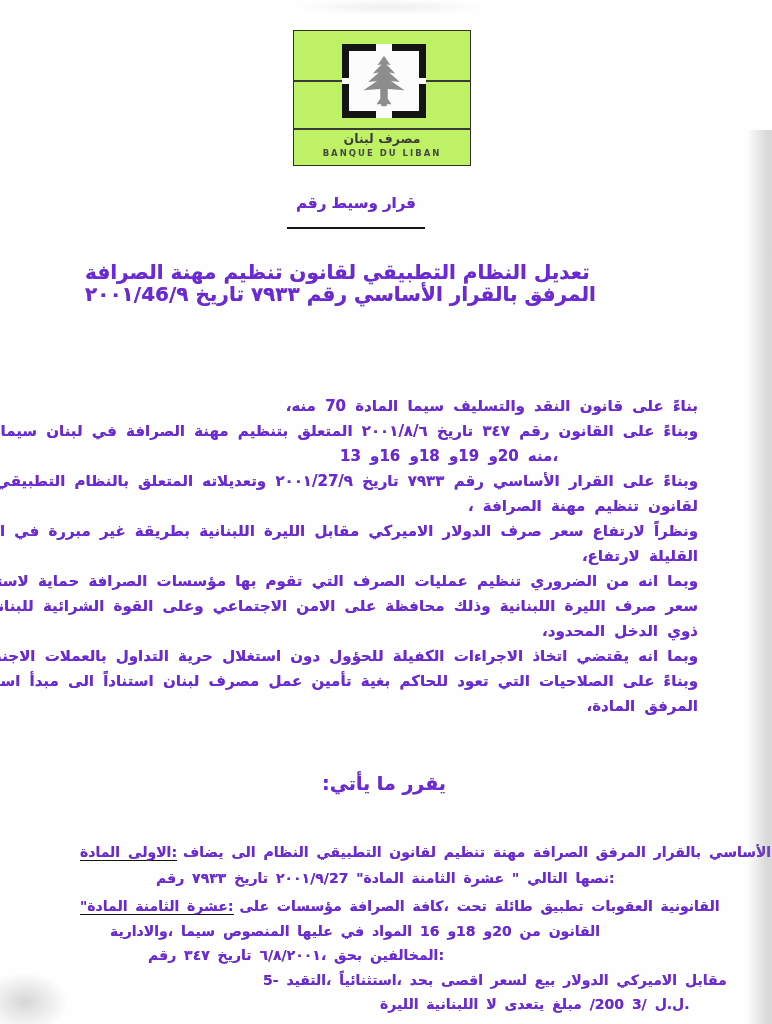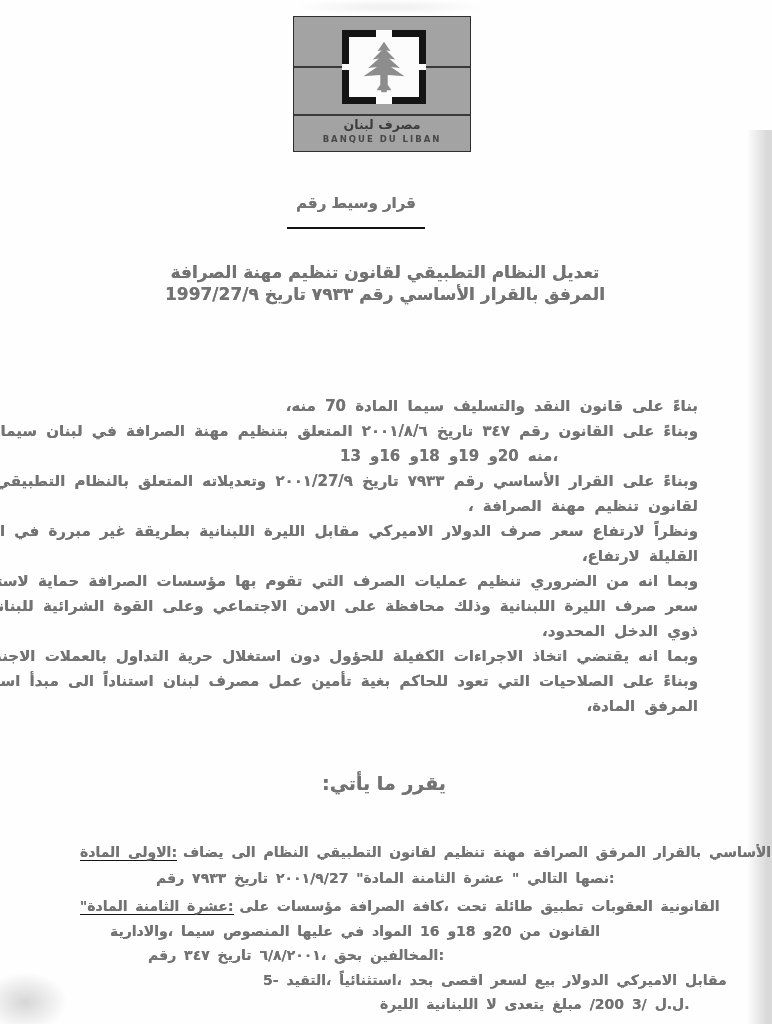--- a/index.html
+++ b/index.html
@@ -3,41 +3,41 @@
 <meta charset="utf-8">
 <style>
   html,body{margin:0;padding:0;}
   body{
     width:772px;height:1024px;position:relative;overflow:hidden;
     background:#fefefe;
     font-family:"DejaVu Sans",sans-serif;
     color:#151515;
   }
   .abs{position:absolute;}
-  .txt{font-weight:700;color:#737373;text-shadow:0 0 .6px rgba(20,20,20,.55);}
+  .txt{font-weight:700;color:#6d28d9;text-shadow:0 0 .6px rgba(20,20,20,.55);}
 
   
-  .logo-box{left:293px;top:16px;width:176px;height:134px;border:1.6px solid #2e2e2e;background:#a3a3a3;}
+  .logo-box{left:293px;top:30px;width:176px;height:134px;border:1.6px solid #2e2e2e;background:#bef264;}
   .logo-hline{left:0;width:100%;height:1.6px;background:#3a3a3a;}
   .logo-hline.h1{top:49px;}
   .logo-hline.h2{top:97px;}
   .bracket-area{left:48px;top:13px;width:84px;height:74px;background:#fcfcfc;}
   .corner{width:27px;height:27px;position:absolute;}
   .corner.tl{left:0;top:0;border-left:7px solid #141414;border-top:7px solid #141414;}
   .corner.tr{right:0;top:0;border-right:7px solid #141414;border-top:7px solid #141414;}
   .corner.bl{left:0;bottom:0;border-left:7px solid #141414;border-bottom:7px solid #141414;}
   .corner.br{right:0;bottom:0;border-right:7px solid #141414;border-bottom:7px solid #141414;}
   .cedar{position:absolute;left:14px;top:8px;}
   .logo-ar{left:0;top:100px;width:100%;text-align:center;font-size:12.5px;font-weight:700;color:#3c3c3c;letter-spacing:0;}
   .logo-fr{left:0;top:117px;width:100%;text-align:center;font-size:8.5px;font-weight:700;letter-spacing:2px;color:#474747;}
 
   
   .decision-label{left:236px;top:194px;width:240px;text-align:center;font-size:15px;direction:rtl;}
   .decision-rule{left:287px;top:227px;width:138px;height:2.4px;background:#131313;}
-  .doc-title{left:85px;top:261px;width:600px;text-align:center;font-size:17px;line-height:22px;direction:rtl;}
+  .doc-title{left:85px;top:261px;width:600px;text-align:left;font-size:20px;line-height:22px;direction:rtl;}
 
   
   .preamble{left:80px;top:394px;width:618px;font-size:15px;line-height:25px;direction:rtl;text-align:right;word-spacing:4px;}
   .preamble .line{white-space:nowrap;}
   .preamble .line.quirk-ltr{direction:ltr;text-align:left;padding-left:260px;}
 
   .decree{left:284px;top:772px;width:200px;text-align:center;font-size:19px;direction:rtl;}
 
   
   .article{left:80px;width:628px;font-size:14px;direction:ltr;text-align:left;word-spacing:3px;}
@@ -77,21 +77,21 @@
   </div>
   <div class="abs logo-ar">مصرف لبنان</div>
   <div class="abs logo-fr">BANQUE DU LIBAN</div>
 </div>
 
 <div class="abs txt decision-label">قرار وسيط رقم</div>
 <div class="abs decision-rule"></div>
 
 <div class="abs txt doc-title">
   <div class="line">تعديل النظام التطبيقي لقانون تنظيم مهنة الصرافة</div>
-  <div class="line">المرفق بالقرار الأساسي رقم ٧٩٣٣ تاريخ 27/٩‏/‏1997</div>
+  <div class="line">المرفق بالقرار الأساسي رقم ٧٩٣٣ تاريخ 46/٩‏/‏٢٠٠١</div>
 </div>
 
 <div class="abs txt preamble">
   <div class="line">بناءً على قانون النقد والتسليف سيما المادة 70 منه،</div>
   <div class="line">وبناءً على القانون رقم ٣٤٧ تاريخ ٢٠٠١/٨/٦ المتعلق بتنظيم مهنة الصرافة في لبنان سيما المواد</div>
   <div class="line quirk-ltr">13 ‎و‎16 ‎و‎18 ‎و‎19 ‎و‎20 ‎منه،</div>
   <div class="line">وبناءً على القرار الأساسي رقم ٧٩٣٣ تاريخ 27/٩‏/‏٢٠٠١ وتعديلاته المتعلق بالنظام التطبيقي</div>
   <div class="line">لقانون تنظيم مهنة الصرافة ،</div>
   <div class="line">ونظراً لارتفاع سعر صرف الدولار الاميركي مقابل الليرة اللبنانية بطريقة غير مبررة في الايام</div>
   <div class="line">القليلة لارتفاع،</div>

